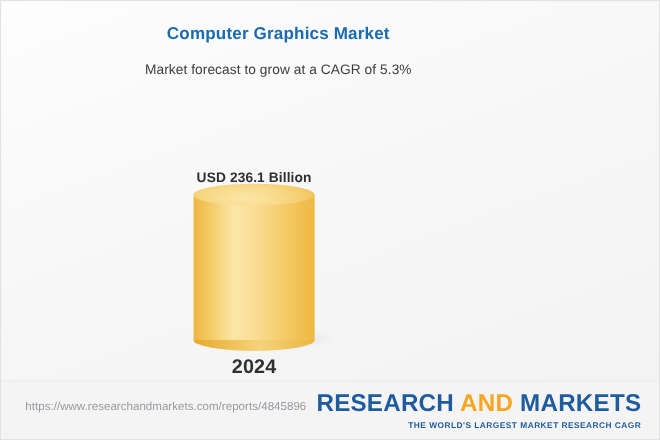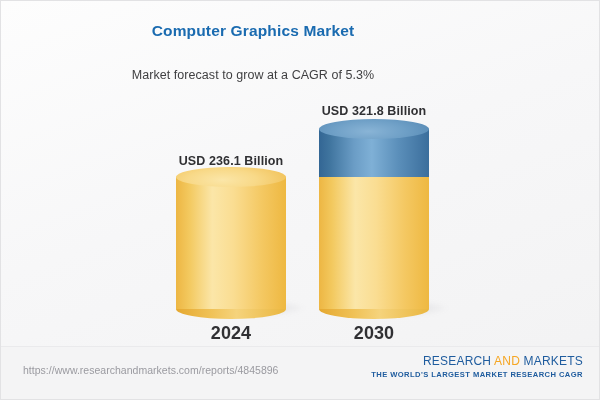--- a/index.html
+++ b/index.html
@@ -35,21 +35,21 @@
   }
 
   .chart-title {
     font-size: 15.5px;
     font-weight: bold;
     color: #1a6bb0;
     letter-spacing: 0.15px;
   }
 
   .chart-subtitle {
-    margin-top: 28px;
+    margin-top: 16px;
     font-size: 12.5px;
     color: #3f3f41;
     letter-spacing: 0.05px;
   }
 
   
   .plot {
     position: absolute;
     top: 0; left: 0;
     width: 600px;
@@ -188,22 +188,22 @@
   }
 
   .brand {
     position: absolute;
     right: 18px;
     top: 7px;
     text-align: right;
   }
 
   .brand-name {
-    font-size: 12px;
-    font-weight: normal;
+    font-size: 22px;
+    font-weight: bold;
     color: #1f5c9e;
     letter-spacing: 0.2px;
     white-space: nowrap;
     text-align: right;
   }
 
   .brand-name .accent { color: #f5a623; }
 
   .brand-tagline {
     margin-top: 2px;
@@ -237,41 +237,20 @@
         <div class="seg yellow" style="bottom:0; height:132px;">
           <div class="seg-bottom" style="bottom:-10px;"></div>
           <div class="seg-body" style="bottom:0; height:132px;"></div>
           <div class="seg-top" style="top:-10px;"></div>
         </div>
       </div>
 
       <div class="year-label">2024</div>
     </div>
 
-    <div class="bar-group" style="left:318px; width:110px; height:345px;">
-
-      <div class="value-label" style="bottom:228px;">USD 321.8 Billion</div>
-
-      <div class="ground-shadow"></div>
-
-      <div class="cylinder" style="height:180px;">
-
-        <div class="seg yellow" style="bottom:0; height:132px;">
-          <div class="seg-bottom" style="bottom:-10px;"></div>
-          <div class="seg-body" style="bottom:0; height:132px;"></div>
-        </div>
-
-        <div class="seg blue" style="bottom:132px; height:48px;">
-          <div class="seg-body" style="bottom:0; height:48px;"></div>
-          <div class="seg-top" style="top:-10px;"></div>
-        </div>
-      </div>
-
-      <div class="year-label">2030</div>
-    </div>
 
   </div>
 
   <div class="footer">
     <div class="source-url">https://www.researchandmarkets.com/reports/4845896</div>
 
     <div class="brand">
       <div class="brand-name"><span>RESEARCH </span><span class="accent">AND</span><span> MARKETS</span></div>
       <div class="brand-tagline">THE WORLD'S LARGEST MARKET RESEARCH CAGR</div>
     </div>

